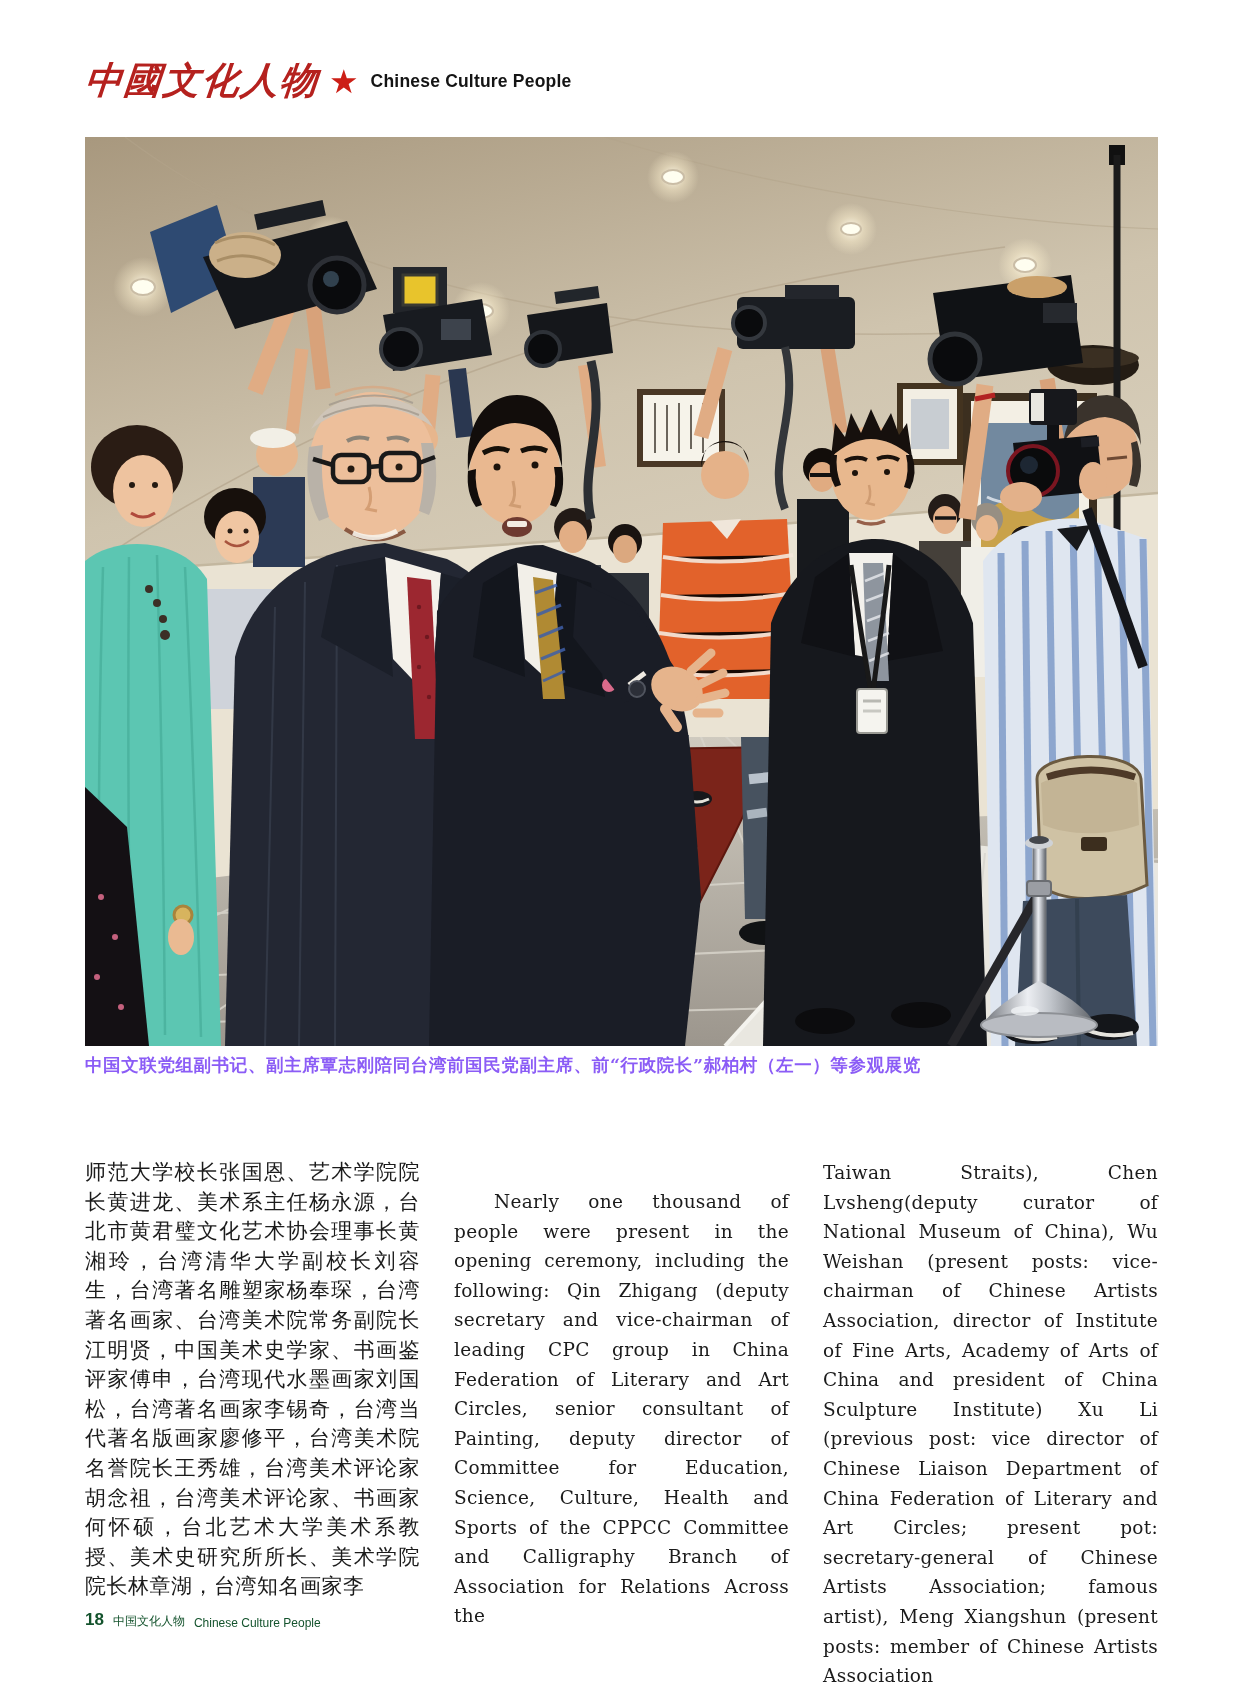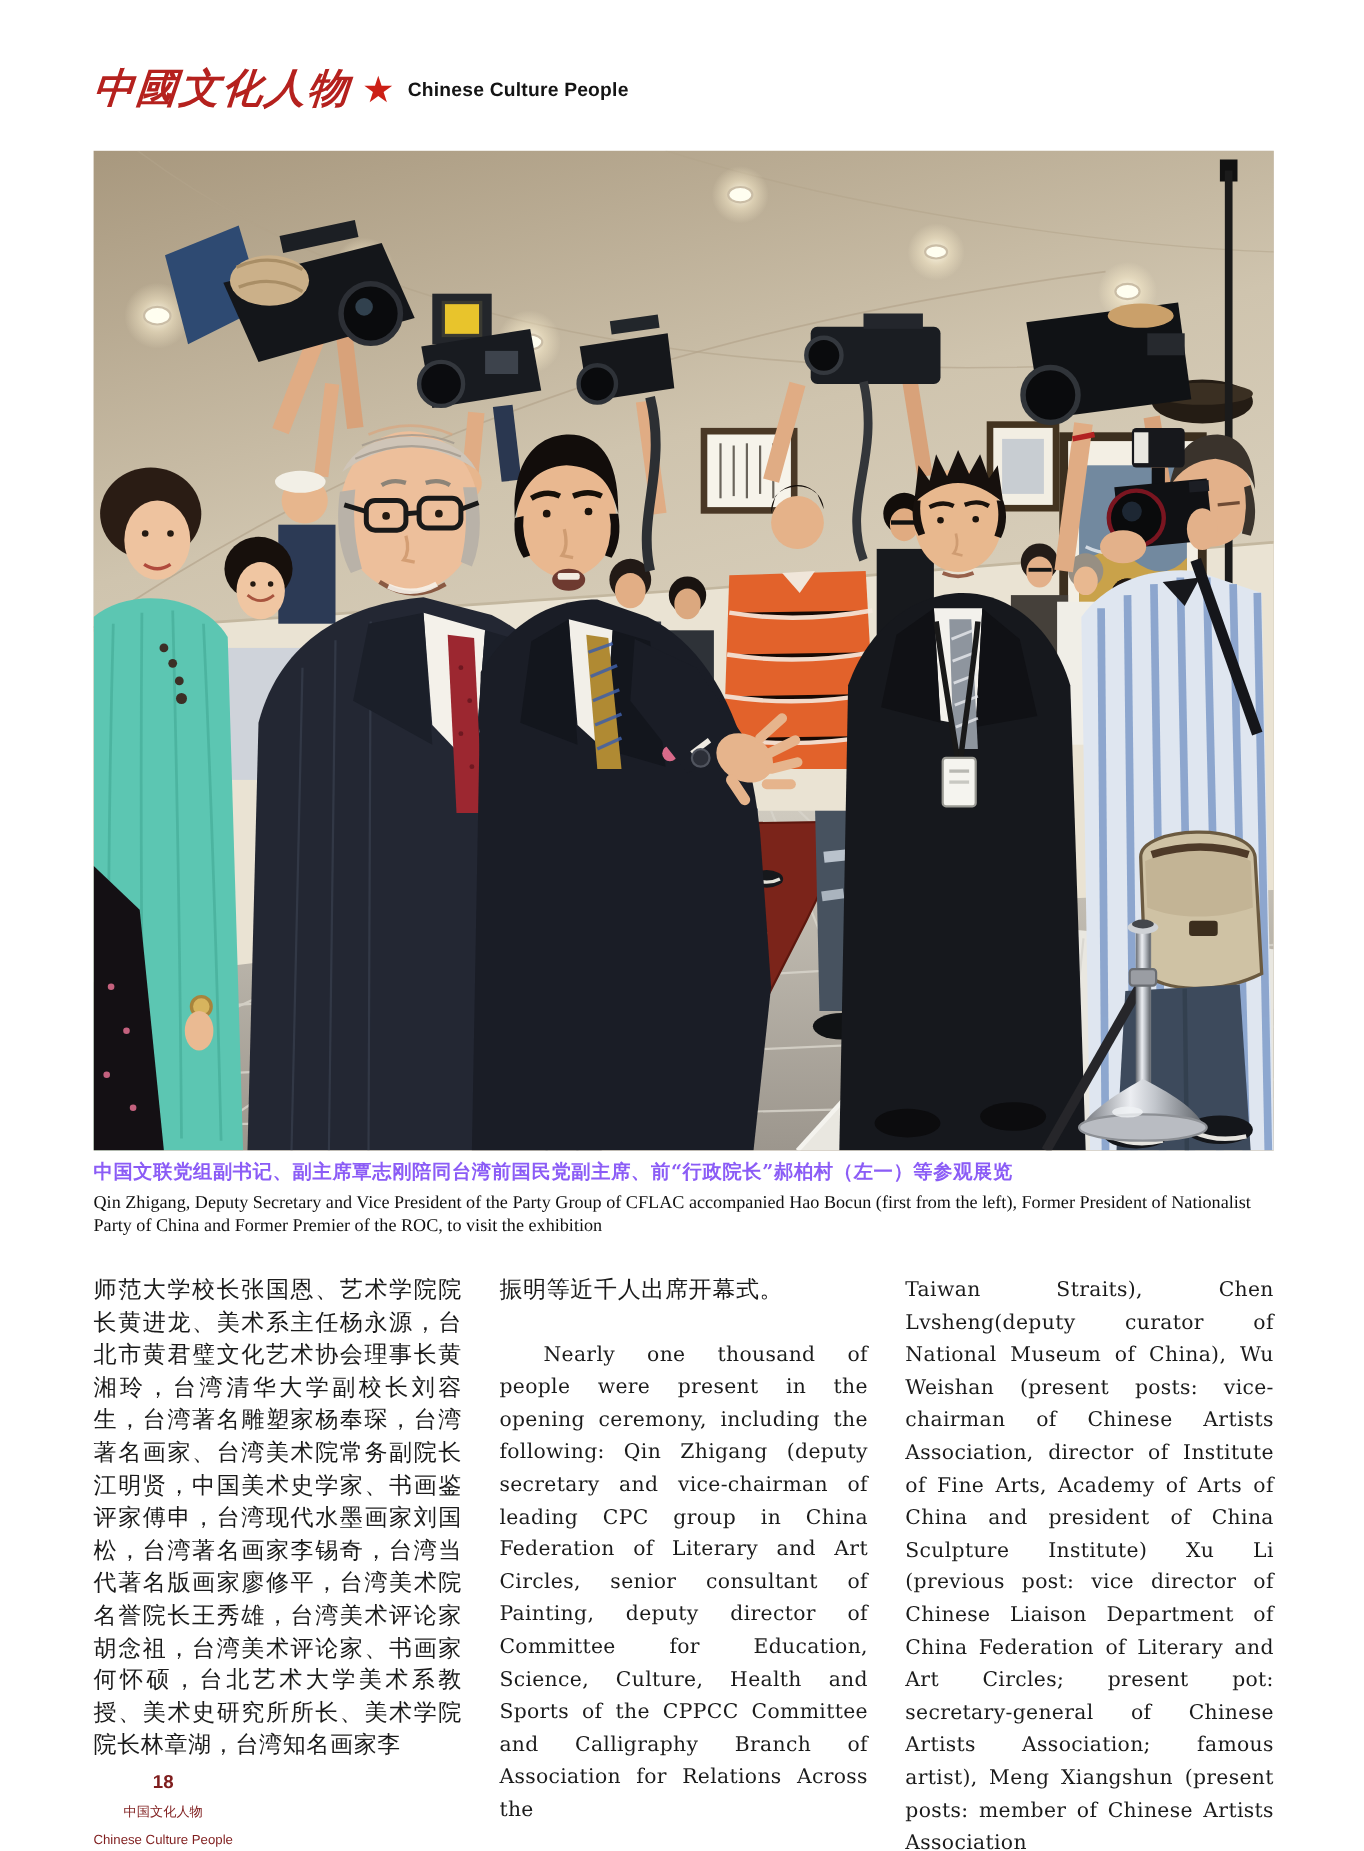--- a/index.html
+++ b/index.html
@@ -27,21 +27,21 @@
   .cap-en { font-family:"Liberation Serif", serif; font-size:16.5px; line-height:21px; color:#101010; }
 
   
   .cols { position:absolute; left:85px; top:1158px; width:1073px; display:flex; gap:34px; }
   .col  { width:335px; text-align:justify; color:#1b1b1b; }
   .cn-text { font-family:"DejaVu Serif", serif; font-size:21px; line-height:29.6px; letter-spacing:0.5px; }
   .en-text { font-family:"DejaVu Serif", serif; font-size:18.5px; line-height:29.6px; letter-spacing:0.3px; }
   .col2-en { margin-top:29px; text-indent:40px; }
 
   
-  .footer { position:absolute; left:85px; top:1610px; display:flex; align-items:center; gap:9px; color:#7f1d1d;flex-direction:column; }
+  .footer { position:absolute; left:85px; top:1610px; display:flex; align-items:flex-end; gap:9px; color:#14532d; }
   .page-num { font-weight:bold; font-size:17px; }
   .journal  { font-size:12px; }
 </style>
 </head>
 <body>
 
 <div class="sheet">
 
   <div class="masthead">
     <span class="brand-cn">中國文化人物</span>
@@ -509,27 +509,25 @@
         <rect x="942" y="744" width="24" height="15" rx="3" fill="#9a9da3" stroke="#6a6d72" stroke-width="2"></rect>
         <path d="M954,844 C 922,862 904,876 898,888 L 1010,888 C 1004,874 986,860 954,844 Z" fill="url(#poleG)"></path>
         <ellipse cx="954" cy="888" rx="58" ry="12" fill="#b9bcc2" stroke="#8d9095" stroke-width="2"></ellipse>
         <ellipse cx="940" cy="874" rx="14" ry="5" fill="#f0f2f5" opacity="0.8"></ellipse>
       </g>
     </svg>
   </div>
 
   <div class="caption">
     <div class="cap-cn">中国文联党组副书记、副主席覃志刚陪同台湾前国民党副主席、前“行政院长”郝柏村（左一）等参观展览</div>
-    <div class="cap-en">Qin Zhigang, Deputy Secretary and Vice President of the Party Group of CFLAC accompanied Hao Bocun (first from the left), Former President of Nationalist Party of China and Former Premier of the ROC, to visit the exhibition</div>
   </div>
 
   <div class="cols">
     <div class="col cn-text">师范大学校长张国恩、艺术学院院长黄进龙、美术系主任杨永源，台北市黄君璧文化艺术协会理事长黄湘玲，台湾清华大学副校长刘容生，台湾著名雕塑家杨奉琛，台湾著名画家、台湾美术院常务副院长江明贤，中国美术史学家、书画鉴评家傅申，台湾现代水墨画家刘国松，台湾著名画家李锡奇，台湾当代著名版画家廖修平，台湾美术院名誉院长王秀雄，台湾美术评论家胡念祖，台湾美术评论家、书画家何怀硕，台北艺术大学美术系教授、美术史研究所所长、美术学院院长林章湖，台湾知名画家李</div>
     <div class="col">
-      <p class="cn-text">振明等近千人出席开幕式。</p>
       <p class="en-text col2-en">Nearly one thousand of people were present in the opening ceremony, including the following: Qin Zhigang (deputy secretary and vice-chairman of leading CPC group in China Federation of Literary and Art Circles, senior consultant of Painting, deputy director of Committee for Education, Science, Culture, Health and Sports of the CPPCC Committee and Calligraphy Branch of Association for Relations Across the</p>
     </div>
     <div class="col en-text">Taiwan Straits), Chen Lvsheng(deputy curator of National Museum of China), Wu Weishan (present posts: vice-chairman of Chinese Artists Association, director of Institute of Fine Arts, Academy of Arts of China and president of China Sculpture Institute) Xu Li (previous post: vice director of Chinese Liaison Department of China Federation of Literary and Art Circles; present pot: secretary-general of Chinese Artists Association; famous artist), Meng Xiangshun (present posts: member of Chinese Artists Association</div>
   </div>
 
   <div class="footer">
     <span class="page-num">18</span>
     <span class="journal">中国文化人物</span>
     <span class="journal">Chinese Culture People</span>
   </div>

